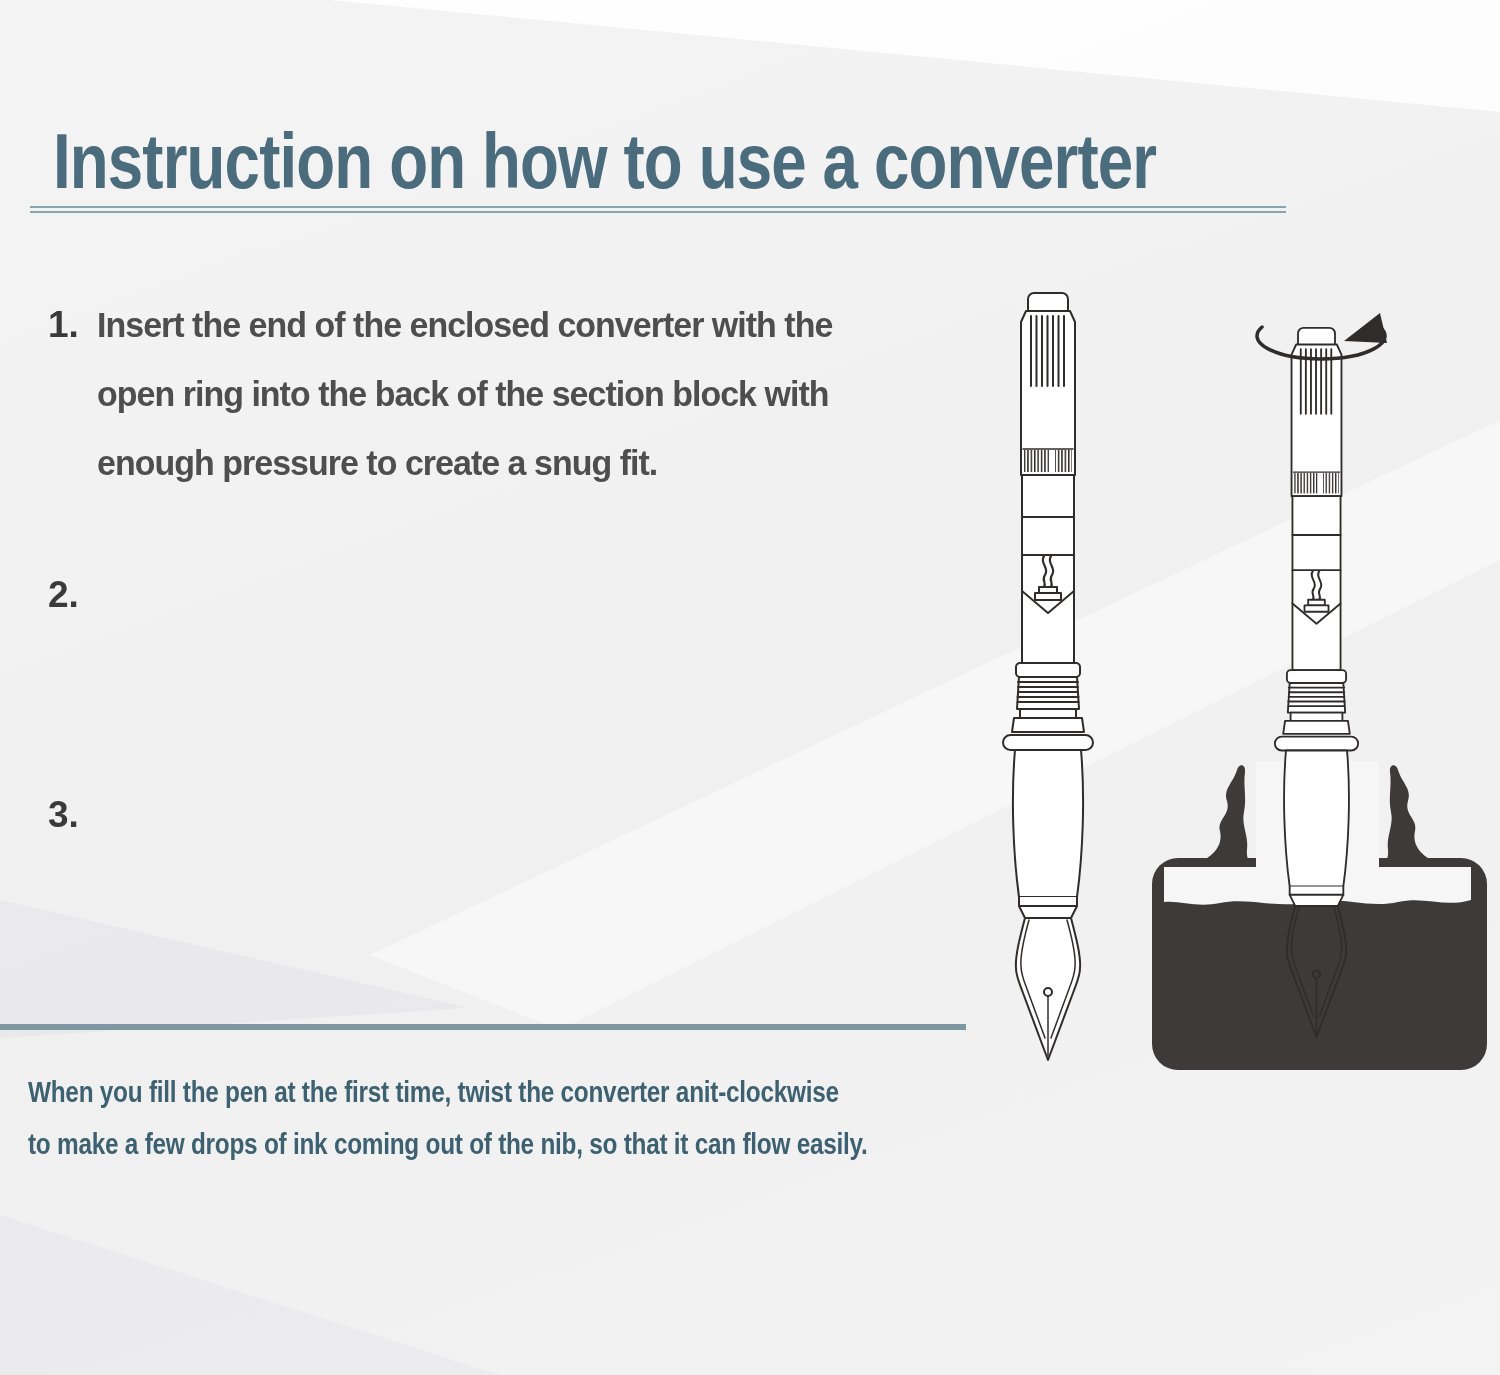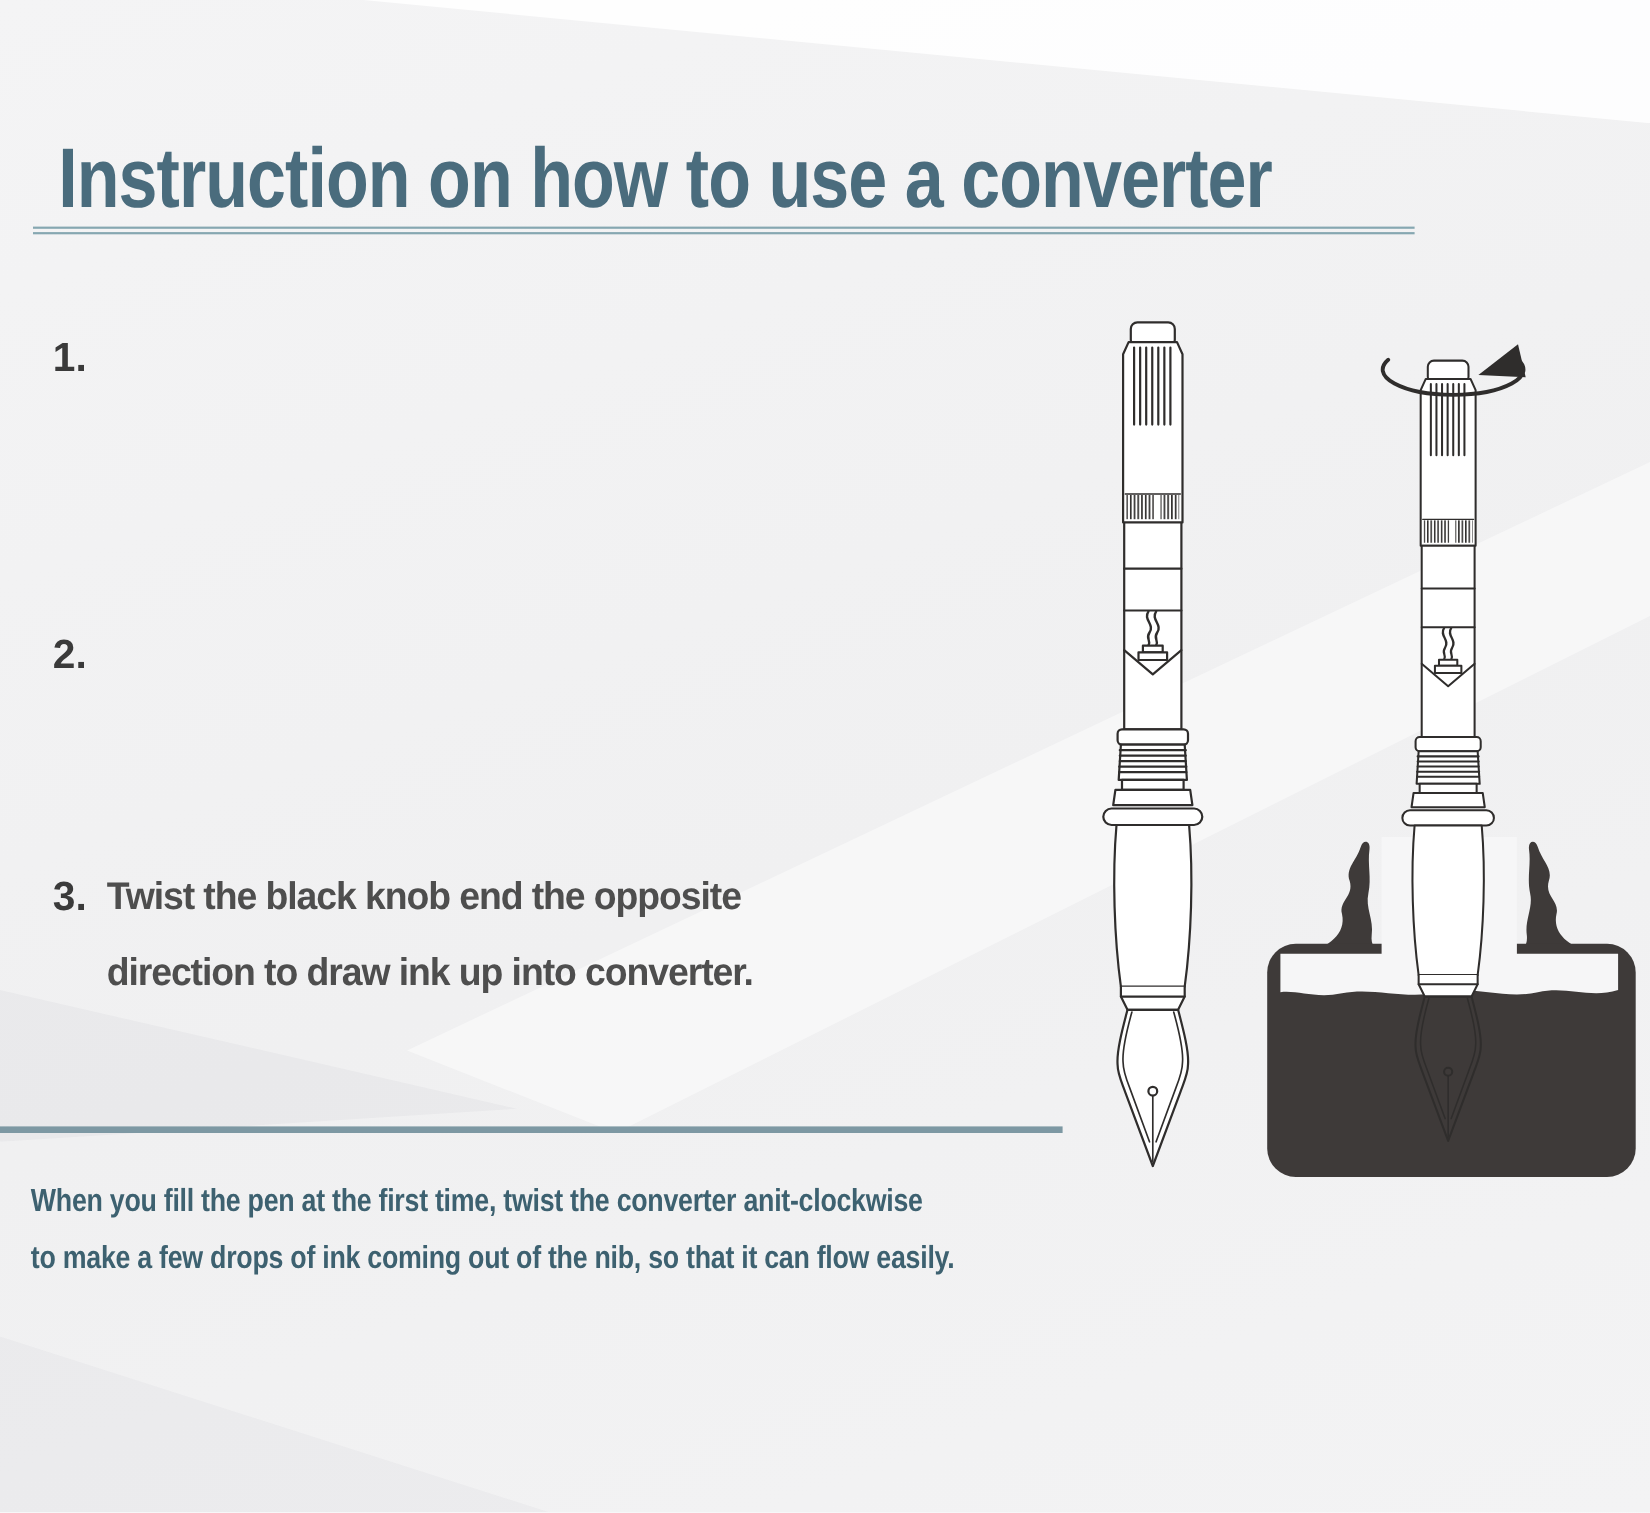--- a/index.html
+++ b/index.html
@@ -57,32 +57,33 @@
   <div class="bgshape bg-top"></div>
   <div class="bgshape bg-mid"></div>
   <div class="bgshape bg-left"></div>
   <div class="bgshape bg-bot"></div>
 
   <h1 class="title">Instruction on how to use a converter</h1>
   <div class="title-underline"></div>
 
   <div class="step" id="step1">
     <span class="num">1.</span>
+    <div class="lines">
+      <span class="line">Insert the end of the enclosed converter with the</span>
+      <span class="line">open ring into the back of the section block with</span>
+      <span class="line">enough pressure to create a snug fit.</span>
+    </div>
   </div>
 
   <div class="step" id="step2">
     <span class="num">2.</span>
   </div>
 
   <div class="step" id="step3">
     <span class="num">3.</span>
-    <div class="lines">
-      <span class="line">Twist the black knob end the opposite</span>
-      <span class="line">direction to draw ink up into converter.</span>
-    </div>
   </div>
 
   <div class="footnote-divider"></div>
   <div class="footnote">
     <span class="fline">When you fill the pen at the first time, twist the converter anit-clockwise</span>
     <span class="fline">to make a few drops of ink coming out of the nib, so that it can flow easily.</span>
   </div>
 
   <svg width="0" height="0" style="position:absolute" aria-hidden="true">
     <defs>

